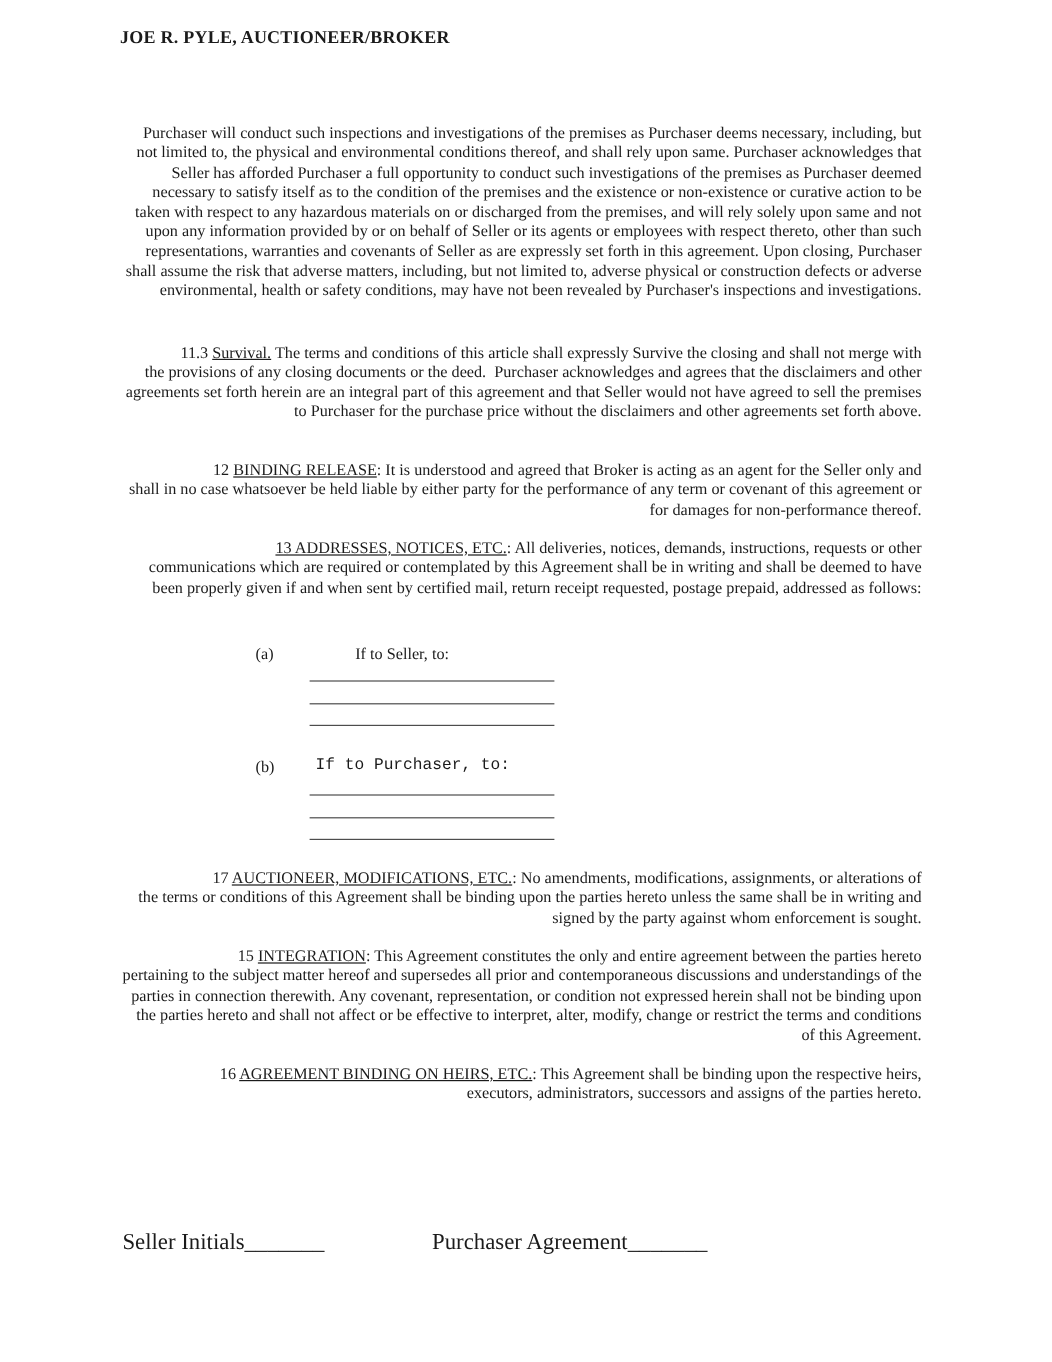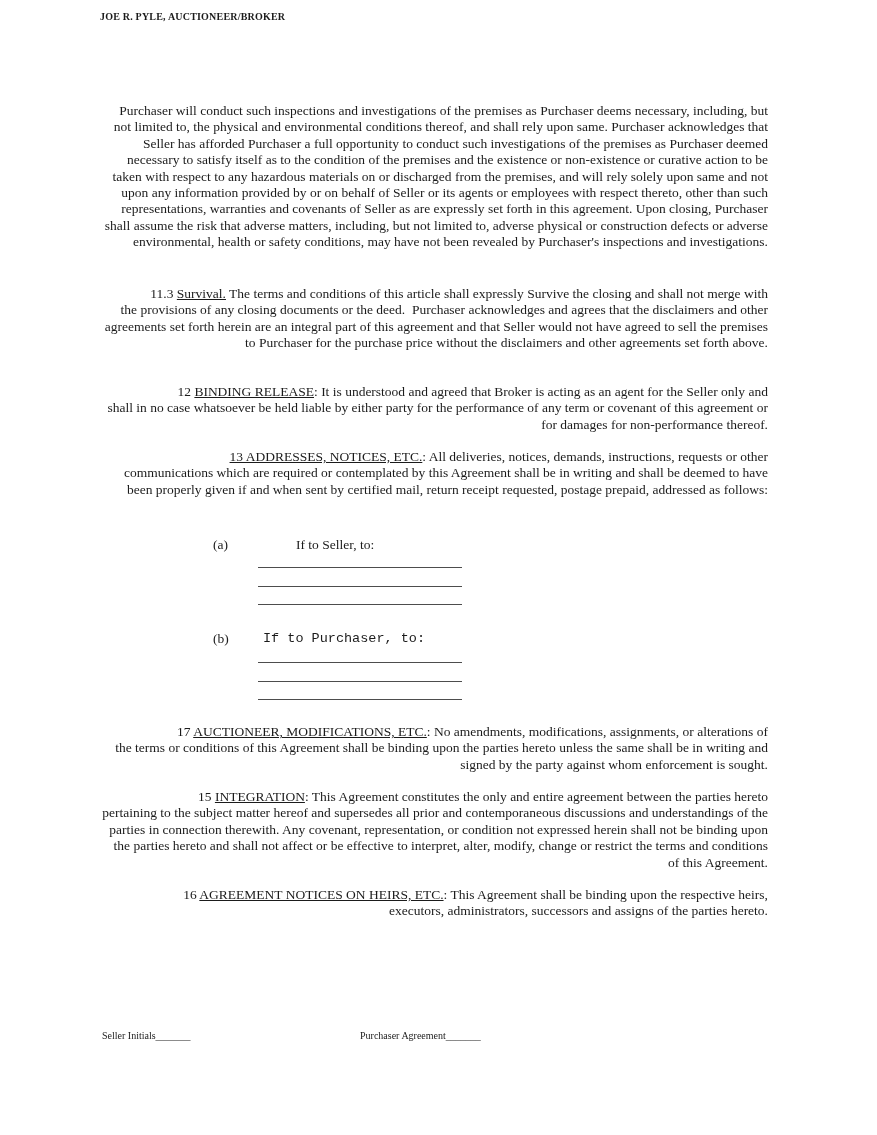--- a/index.html
+++ b/index.html
@@ -10,23 +10,23 @@
     background: #ffffff;
     color: #1b1b1b;
     font-family: "Liberation Serif", "DejaVu Serif", serif;
     font-size: 13.5px;
     line-height: 16.4px;
     overflow: hidden;
   }
   .doc-header {
     position: absolute;
     left: 100px;
-    top: 9px;
+    top: 24px;
     font-weight: bold;
-    font-size: 10px;
+    font-size: 15px;
     letter-spacing: 0.2px;
     white-space: nowrap;
   }
   .para {
     position: absolute;
     left: 102px;
     width: 666px;
     margin: 0;
     text-align: right;
   }
@@ -36,21 +36,21 @@
   .blank-line {
     position: absolute;
     left: 258px;
     width: 204px;
     height: 0;
     border-bottom: 1.2px solid #4d4d4d;
   }
   .footer-item {
     position: absolute;
     top: 1028px;
-    font-size: 10px;
+    font-size: 19px;
     white-space: nowrap;
   }
   .footer-seller { left: 102px; }
   .footer-purchaser { left: 360px; }
 </style>
 </head>
 <body>
 
 <div class="page">
 
@@ -73,19 +73,19 @@
   <span class="addr-letter" style="top:631px;">(b)</span>
   <span class="addr-label" style="top:631px;font-family:Liberation Mono, monospace;">If to Purchaser, to:</span>
   <div class="blank-line" style="top:662px;"></div>
   <div class="blank-line" style="top:681px;"></div>
   <div class="blank-line" style="top:699px;"></div>
 
   <p class="para" style="top:724px; text-indent:68px;"><span>17 </span><span class="u">AUCTIONEER, MODIFICATIONS, ETC.</span><span>: No amendments, modifications, assignments, or alterations of the terms or conditions of this Agreement shall be binding upon the parties hereto unless the same shall be in writing and signed by the party against whom enforcement is sought.</span></p>
 
   <p class="para" style="top:789px; text-indent:74px;"><span>15 </span><span class="u">INTEGRATION</span><span>: This Agreement constitutes the only and entire agreement between the parties hereto pertaining to the subject matter hereof and supersedes all prior and contemporaneous discussions and understandings of the parties in connection therewith. Any covenant, representation, or condition not expressed herein shall not be binding upon the parties hereto and shall not affect or be effective to interpret, alter, modify, change or restrict the terms and conditions of this Agreement.</span></p>
 
-  <p class="para" style="top:887px; text-indent:78px;"><span>16 </span><span class="u">AGREEMENT NOTICES ON HEIRS, ETC.</span><span>: This Agreement shall be binding upon the respective heirs, executors, administrators, successors and assigns of the parties hereto.</span></p>
+  <p class="para" style="top:887px; text-indent:78px;"><span>16 </span><span class="u">AGREEMENT BINDING ON HEIRS, ETC.</span><span>: This Agreement shall be binding upon the respective heirs, executors, administrators, successors and assigns of the parties hereto.</span></p>
 
   <div class="footer-item footer-seller"><span>Seller Initials</span><span>_______</span></div>
 
   <div class="footer-item footer-purchaser"><span>Purchaser Agreement</span><span>_______</span></div>
 
 </div>
 
 </body></html>

